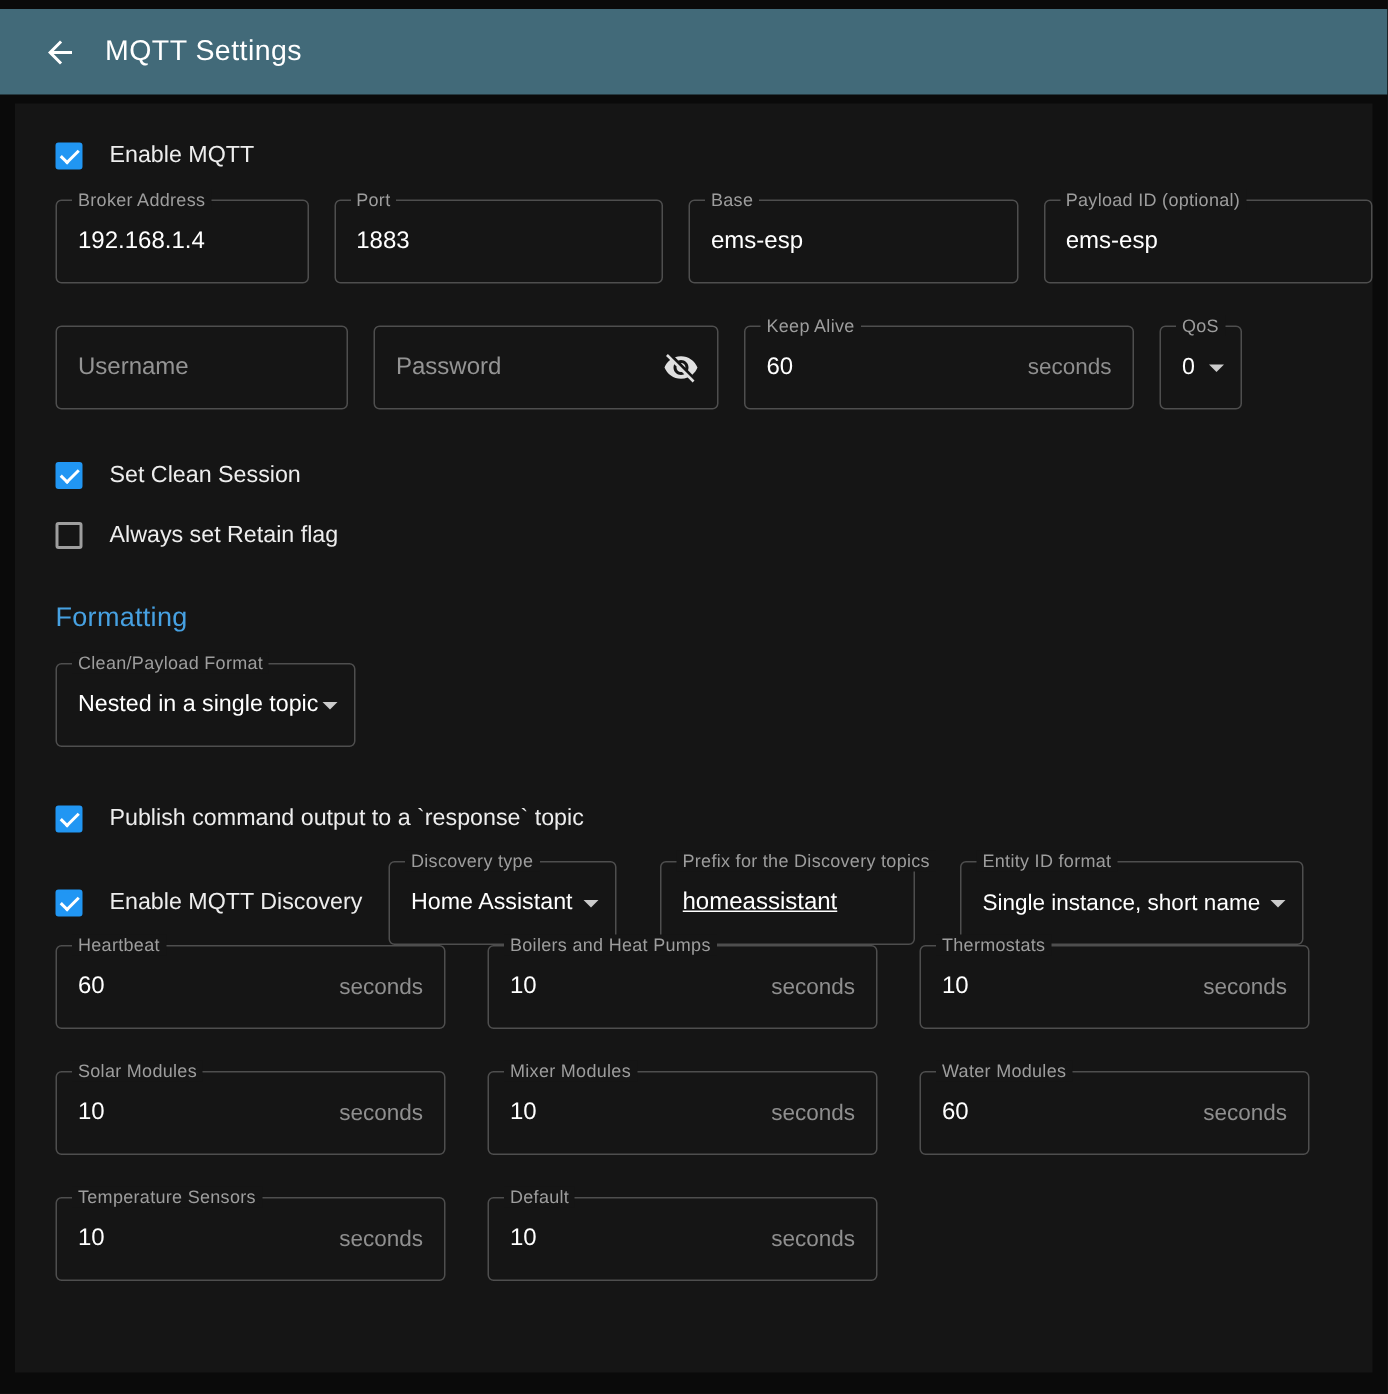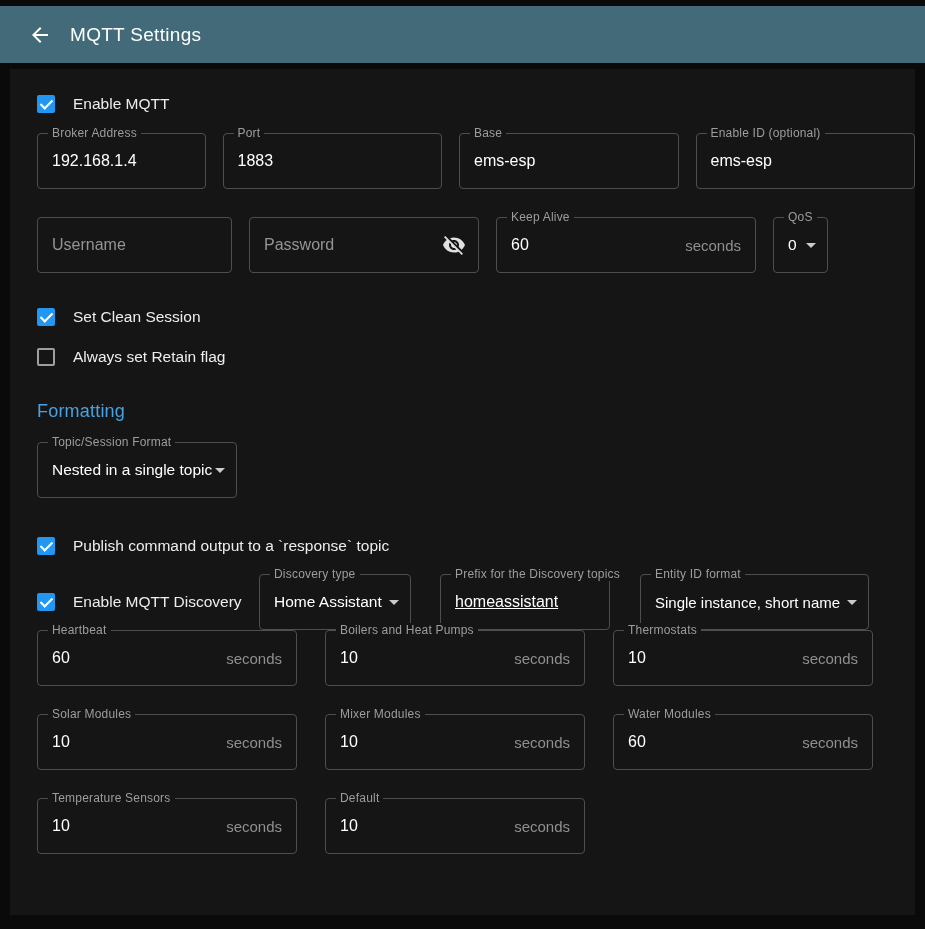--- a/index.html
+++ b/index.html
@@ -71,21 +71,21 @@
     </div>
     <div class="field w196">
       <span class="flabel">Port</span>
       <input value="1883" style="">
     </div>
     <div class="field w196">
       <span class="flabel">Base</span>
       <input value="ems-esp" style="">
     </div>
     <div class="field w196">
-      <span class="flabel">Enable ID (optional)</span>
+      <span class="flabel">Payload ID (optional)</span>
       <input value="ems-esp" style="">
     </div>
   </div>
 
   <div class="row mt16 mb24">
     <div class="field w195">
       <input placeholder="Username" style="">
     </div>
     <div class="field w230">
       <input style="padding-right: 46px;" placeholder="Password">
@@ -115,21 +115,21 @@
   </label>
 
   <label class="cbrow spaced">
     <span class="cb"></span>
     <span class="cblabel">Always set Retain flag</span>
   </label>
 
   <h2 class="section sec-fmt">Formatting</h2>
 
   <div class="field w200 mb24" style="margin-bottom:28px;">
-    <span class="flabel">Topic/Session Format</span>
+    <span class="flabel">Clean/Payload Format</span>
     <span class="selvalue">Nested in a single topic</span>
     <span class="caret"></span>
   </div>
 
   <label class="cbrow spaced">
     <span class="cb checked"></span>
     <span class="cblabel">Publish command output to a `response` topic</span>
   </label>
 
   <div class="discovery-row">

